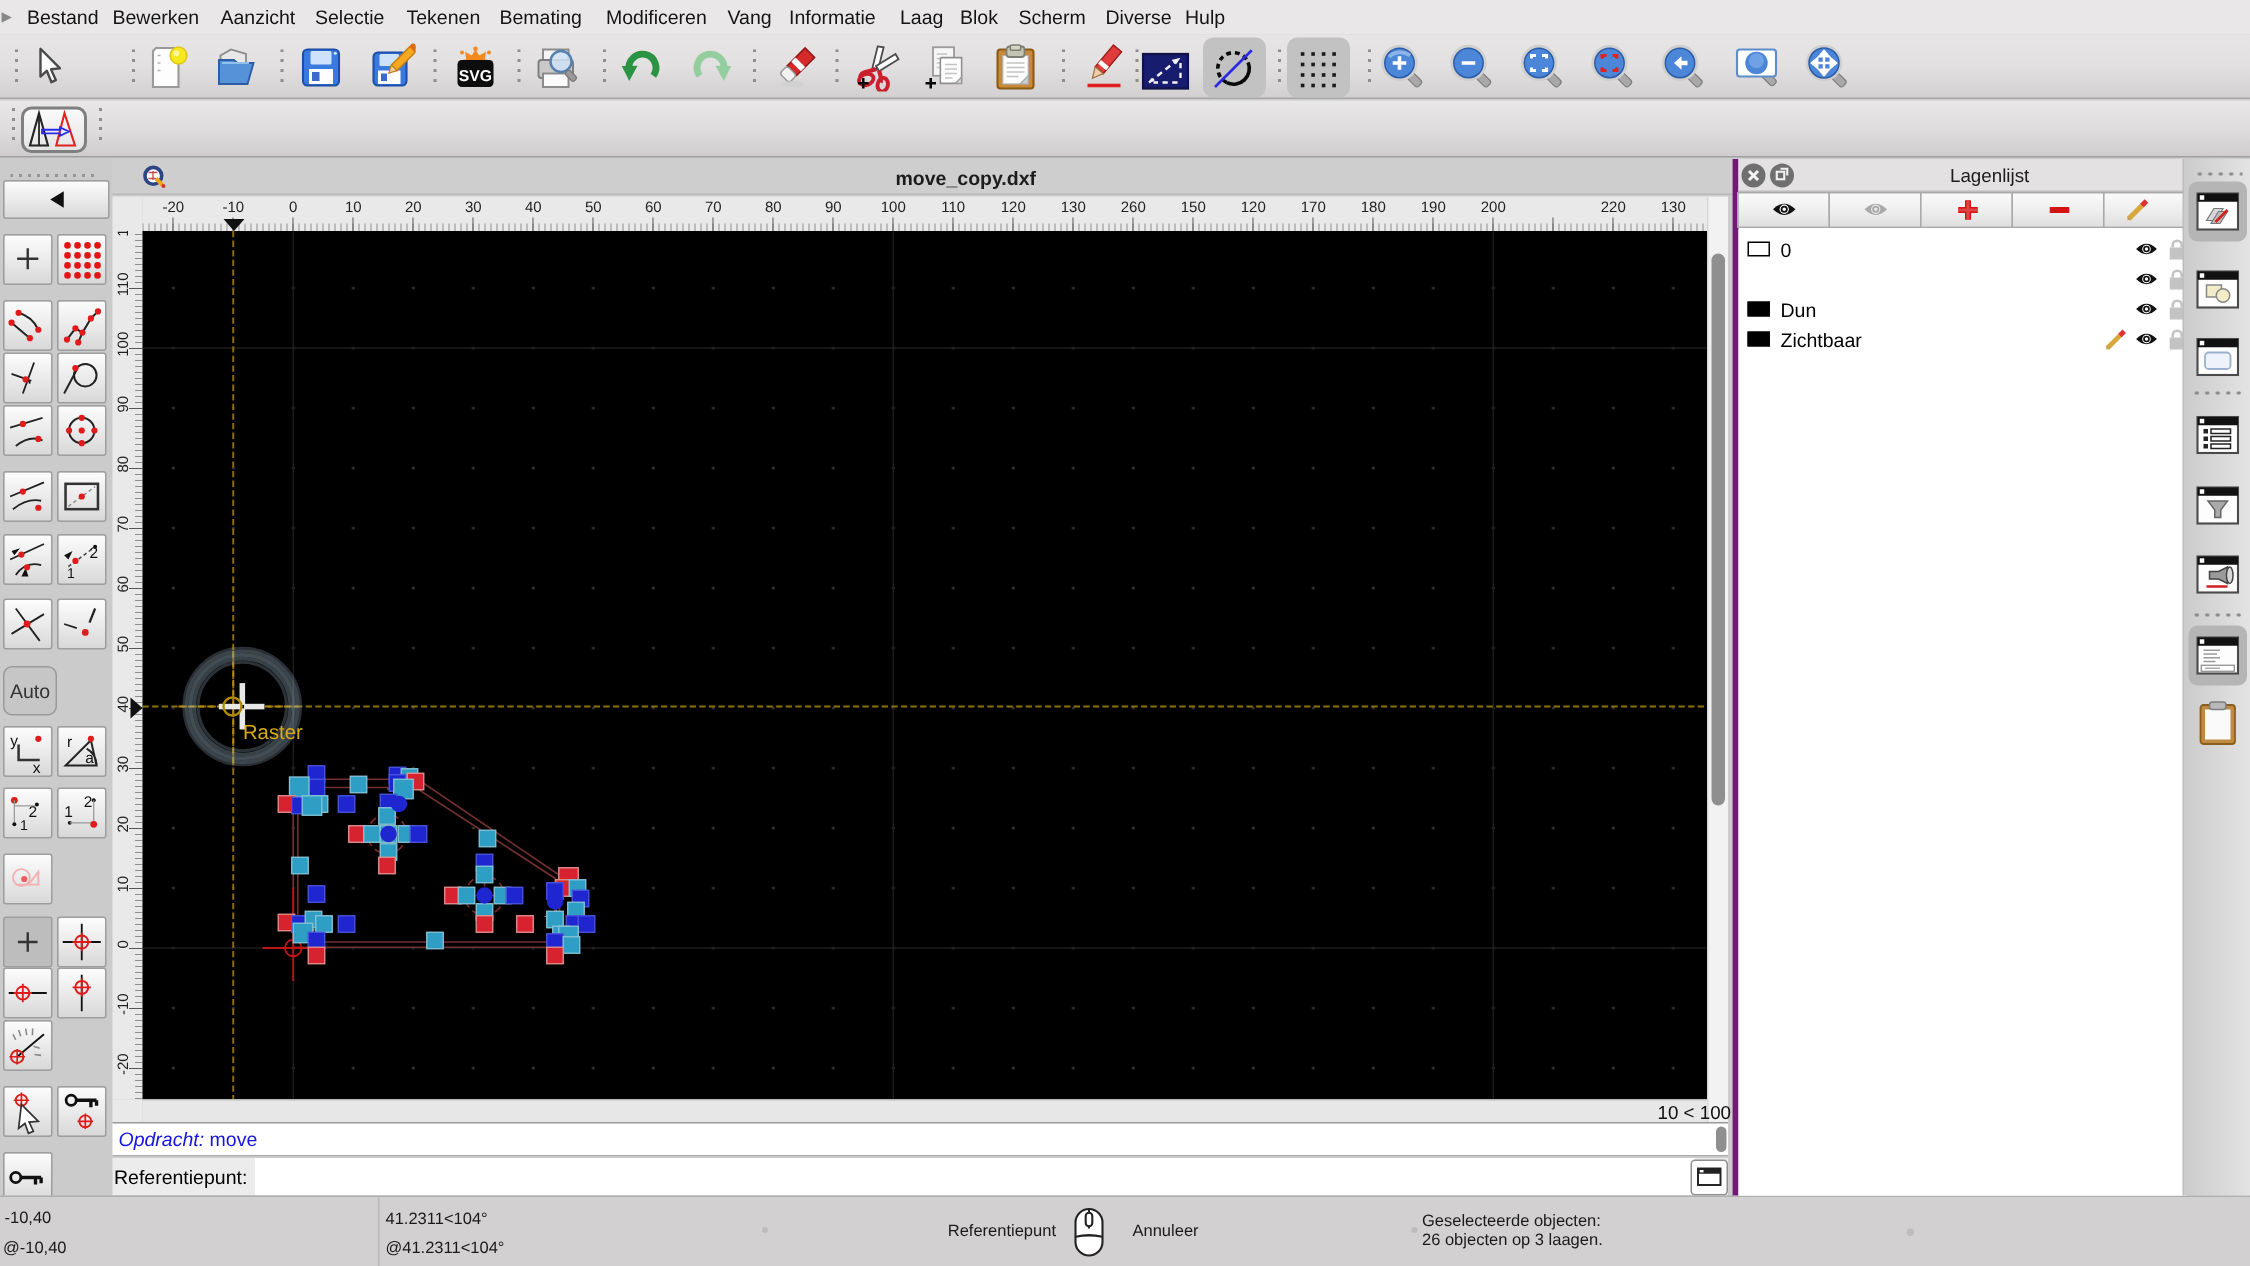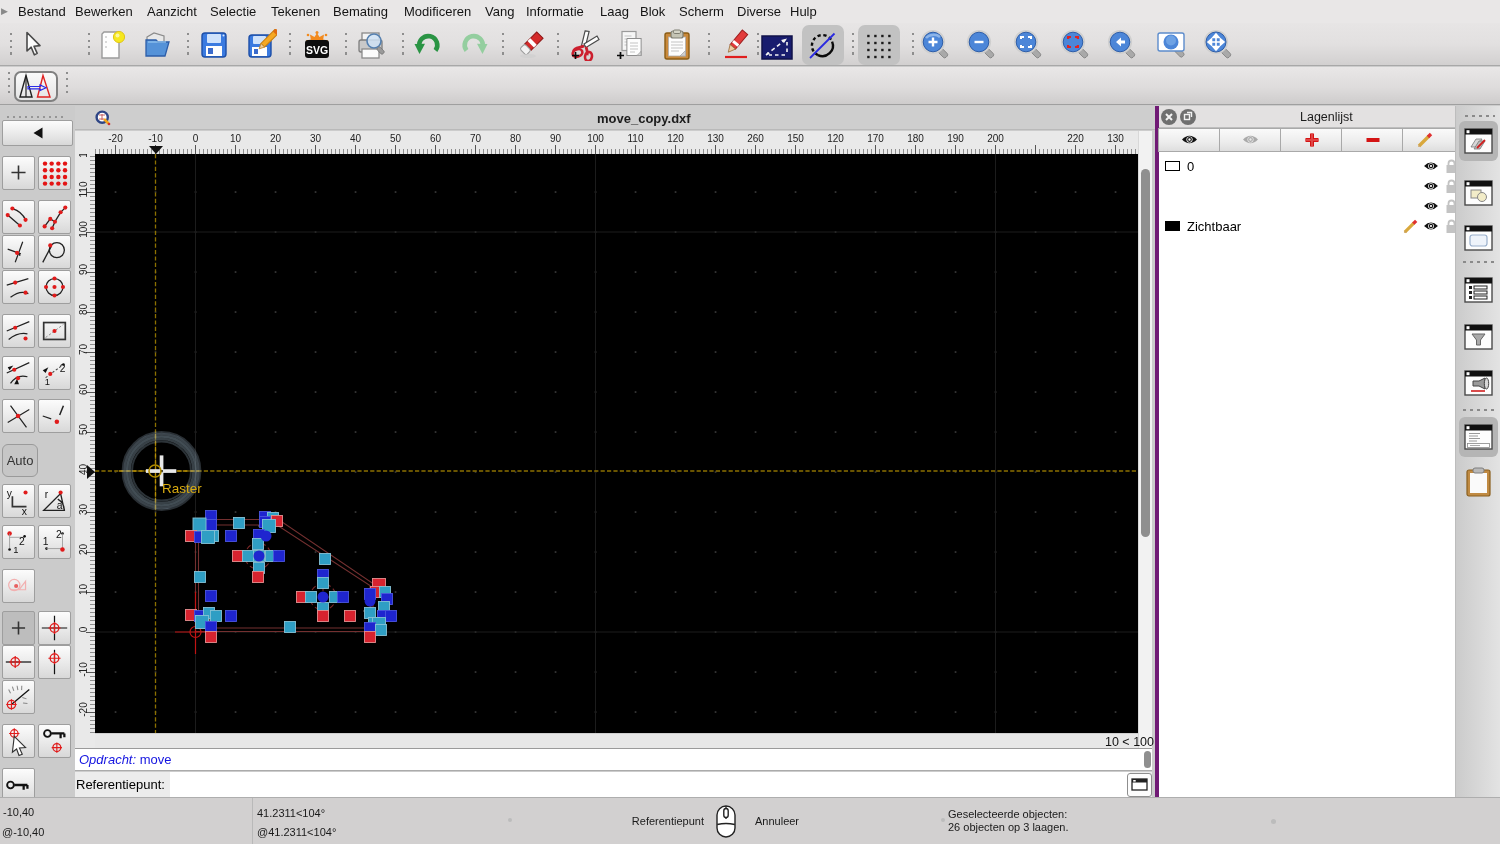--- a/index.html
+++ b/index.html
@@ -783,20 +783,24 @@
         <path d="M3,15 L13,5" stroke="#d9a83c" stroke-width="3.4"></path>
         <path d="M12,6 L15,3" stroke="#e03030" stroke-width="3.4"></path>
         <path d="M2,16 l1.2,-3 2,2 z" fill="#caa05a"></path>
       </svg>
 </div>
 <div id="lp-list" style="position:absolute;left:0;top:47px;width:299px;height:644px;background:#fff;">
 <div class="lrow" style="top:4px;">
         <span class="lsw" style="background:#fff;"></span>
         <span style="position:absolute;left:28px;top:2px;">0</span>
       </div>
+<div class="lrow" style="top:44px;">
+        <span class="lsw" style="background:#000;"></span>
+        <span style="position:absolute;left:28px;top:2px;">Dun</span>
+      </div>
 <div class="lrow" style="top:64px;">
         <span class="lsw" style="background:#000;"></span>
         <span style="position:absolute;left:28px;top:2px;">Zichtbaar</span>
       </div>
 <svg style="position:absolute;left:264px;top:7px;" width="16" height="12" viewBox="0 0 17 13">
         <path d="M1,6.5 Q8.5,-1 16,6.5 Q8.5,14 1,6.5 Z" fill="#111"></path>
         <circle cx="8.5" cy="6.5" r="3.1" fill="#fff"></circle>
         <circle cx="8.5" cy="6.5" r="1.8" fill="none" stroke="#111" stroke-width="1.2"></circle>
       </svg>
 <svg style="position:absolute;left:286px;top:6px;" width="13" height="15" viewBox="0 0 13 15">

